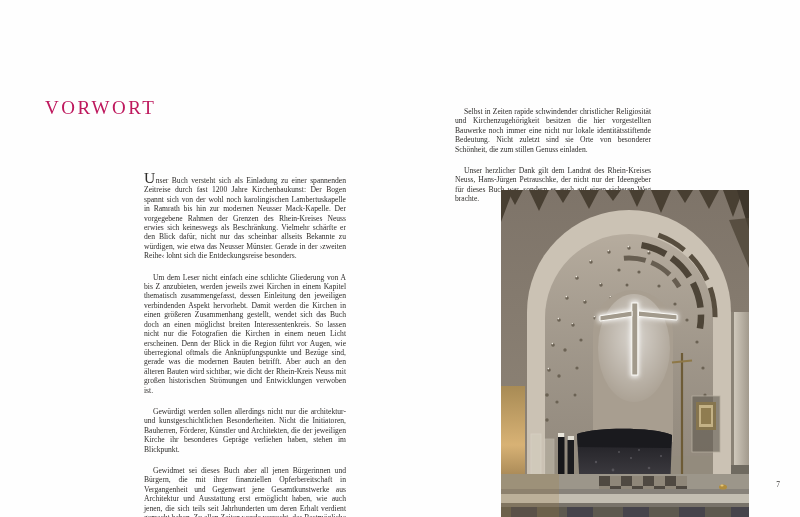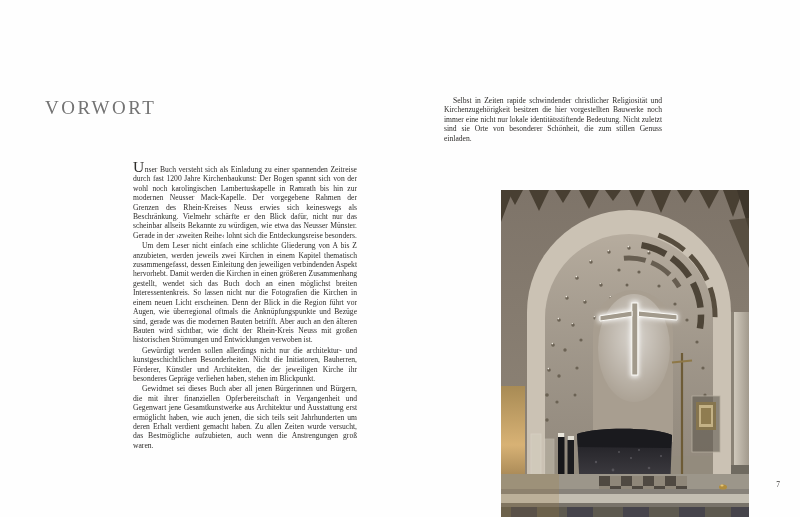--- a/index.html
+++ b/index.html
@@ -7,27 +7,27 @@
     position:relative;
     width:800px;height:517px;
     background:#fefefe;
     overflow:hidden;
     font-family:"Liberation Serif", serif;
     color:#2e2c2a;
   }
   .page-title{
     position:absolute;left:45px;top:97px;
     font-size:19px;letter-spacing:2.5px;font-weight:400;
-    color:#737373;margin:0;
+    color:#be185d;margin:0;
   }
   .col{
     font-size:7.6px;line-height:9.4px;
     text-align:justify;
   }
-  .col p{margin:1px;}
+  .col p{margin:12px;}
   .col p.indent{text-indent:9px;}
   .left-col{
     position:absolute;left:132px;top:161px;width:226px;
   }
   .right-col{
     position:absolute;left:443px;top:95px;width:220px;
   }
   .initial{
     font-size:15.5px;
     letter-spacing:0.5px;
@@ -55,20 +55,21 @@
 
   <div class="col left-col">
     <p><span class="initial">U</span><span>nser Buch versteht sich als Einladung zu einer spannenden Zeitreise durch fast 1200 Jahre Kirchenbaukunst: Der Bogen spannt sich von der wohl noch karolingischen Lambertuskapelle in Ramrath bis hin zur modernen Neusser Mack-Kapelle. Der vorgegebene Rahmen der Grenzen des Rhein-Kreises Neuss erwies sich keineswegs als Beschränkung. Vielmehr schärfte er den Blick dafür, nicht nur das scheinbar allseits Bekannte zu würdigen, wie etwa das Neusser Münster. Gerade in der ›zweiten Reihe‹ lohnt sich die Entdeckungsreise besonders.</span></p>
     <p class="indent">Um dem Leser nicht einfach eine schlichte Gliederung von A bis Z anzubieten, werden jeweils zwei Kirchen in einem Kapitel thematisch zusammengefasst, dessen Einleitung den jeweiligen verbindenden Aspekt hervorhebt. Damit werden die Kirchen in einen größeren Zusammenhang gestellt, wendet sich das Buch doch an einen möglichst breiten Interessentenkreis. So lassen nicht nur die Fotografien die Kirchen in einem neuen Licht erscheinen. Denn der Blick in die Region führt vor Augen, wie überregional oftmals die Anknüpfungspunkte und Bezüge sind, gerade was die modernen Bauten betrifft. Aber auch an den älteren Bauten wird sichtbar, wie dicht der Rhein-Kreis Neuss mit großen historischen Strömungen und Entwicklungen verwoben ist.</p>
     <p class="indent">Gewürdigt werden sollen allerdings nicht nur die architektur- und kunstgeschichtlichen Besonderheiten. Nicht die Initiatoren, Bauherren, Förderer, Künstler und Architekten, die der jeweiligen Kirche ihr besonderes Gepräge verliehen haben, stehen im Blickpunkt.</p>
     <p class="indent">Gewidmet sei dieses Buch aber all jenen Bürgerinnen und Bürgern, die mit ihrer finanziellen Opferbereitschaft in Vergangenheit und Gegenwart jene Gesamtkunstwerke aus Architektur und Ausstattung erst ermöglicht haben, wie auch jenen, die sich teils seit Jahrhunderten um deren Erhalt verdient gemacht haben. Zu allen Zeiten wurde versucht, das Bestmögliche aufzubieten, auch wenn die Anstrengungen groß waren.</p>
   </div>
 
   <div class="col right-col">
     <p class="indent">Selbst in Zeiten rapide schwindender christlicher Religiosität und Kirchenzugehörigkeit besitzen die hier vorgestellten Bauwerke noch immer eine nicht nur lokale identitätsstiftende Bedeutung. Nicht zuletzt sind sie Orte von besonderer Schönheit, die zum stillen Genuss einladen.</p>
+    <p class="indent">Unser herzlicher Dank gilt dem Landrat des Rhein-Kreises Neuss, Hans-Jürgen Petrauschke, der nicht nur der Ideengeber für dieses Buch war, sondern es auch auf einen sicheren Weg brachte.</p>
   </div>
 
   <svg class="photo" viewBox="0 0 248 327" preserveAspectRatio="none" role="img" aria-label="Kirchenraum mit leuchtendem Kreuz in einer Bogennische über einem dunklen Steinaltar">
     <defs>
       <linearGradient id="ceil" x1="0" y1="0" x2="0" y2="1">
         <stop offset="0" stop-color="#7e7469"></stop>
           <stop offset="1" stop-color="#918779"></stop>
       </linearGradient>
       <linearGradient id="warm" x1="0" y1="0" x2="0" y2="1">
         <stop offset="0" stop-color="#a88b55"></stop>

